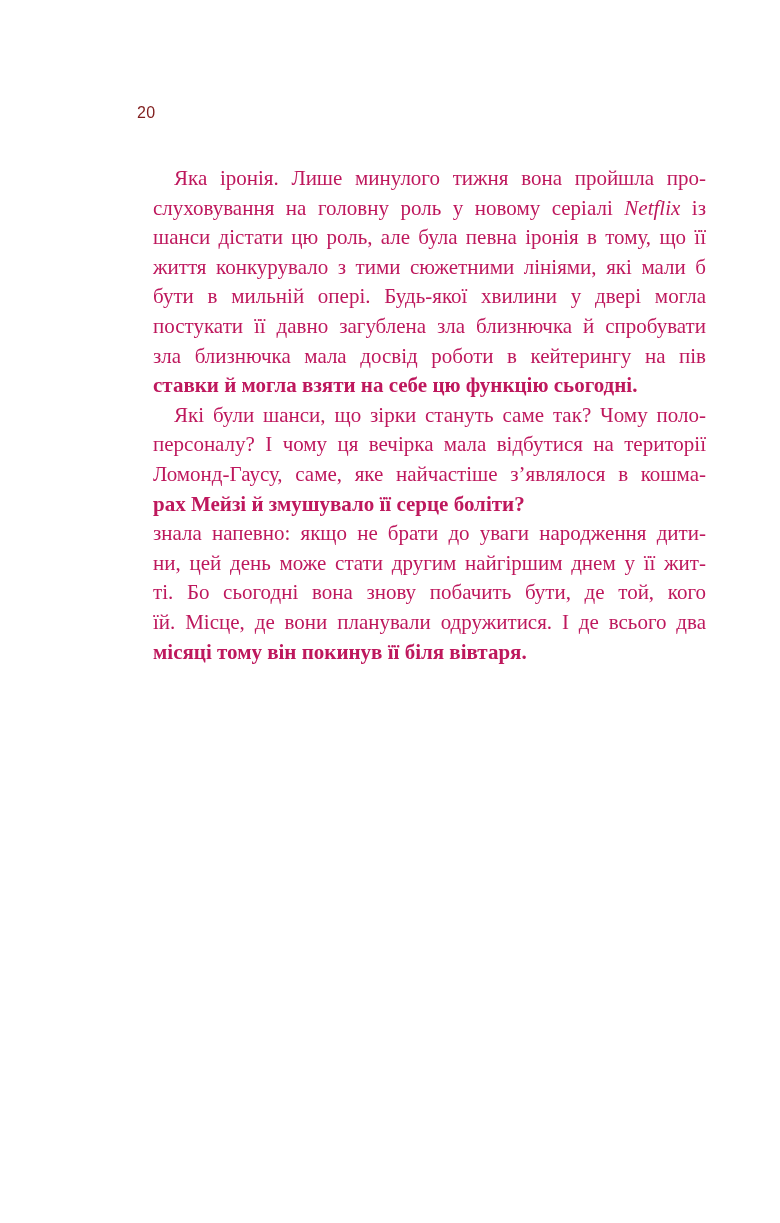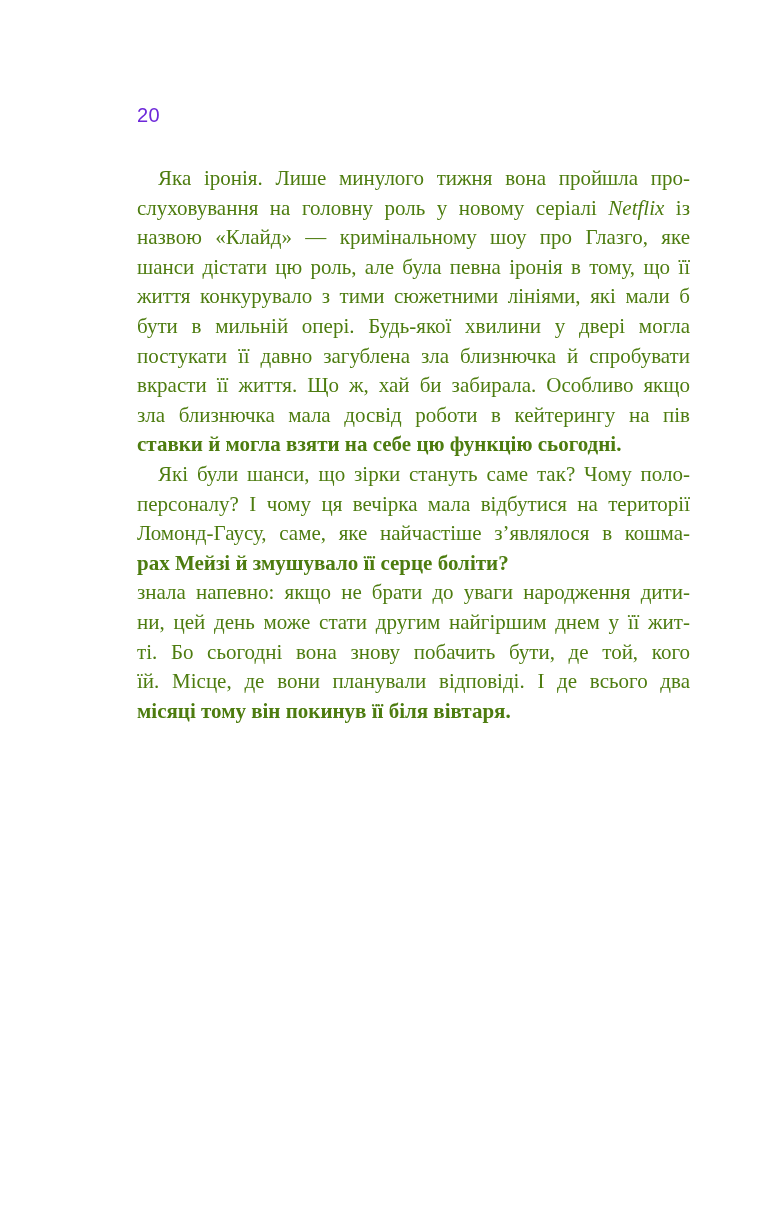--- a/index.html
+++ b/index.html
@@ -12,33 +12,33 @@
     width: 780px;
     height: 1223px;
     background: #ffffff;
     overflow: hidden;
   }
   .page-number {
     position: absolute;
     left: 137px;
     top: 104px;
     font-family: "Liberation Sans", "DejaVu Sans", sans-serif;
-    font-size: 20px;
-    color: #6d28d9;
+    font-size: 16px;
+    color: #7f1d1d;
     letter-spacing: 0.3px;
   }
   .page-text {
     position: absolute;
-    left: 137px;
+    left: 153px;
     top: 164px;
     width: 553px;
     font-family: "Liberation Serif", "DejaVu Serif", serif;
     font-size: 21px;
     line-height: 29.6px;
-    color: #4d7c0f;
+    color: #be185d;
   }
   .paragraph {
     margin: 0;
     padding: 0;
   }
   .line {
     text-align: justify;
     text-align-last: justify;
     height: 29.6px;
     overflow: visible;
@@ -58,36 +58,34 @@
 </style>
 </head>
 <body>
 
 <div class="page">
   <div class="page-number">20</div>
   <div class="page-text">
       <div class="paragraph">
         <div class="line first">Яка іронія. Лише минулого тижня вона пройшла про-</div>
         <div class="line">слуховування на головну роль у новому серіалі <i>Netflix</i> із</div>
-        <div class="line">назвою «Клайд» — кримінальному шоу про Глазго, яке</div>
         <div class="line">шанси дістати цю роль, але була певна іронія в тому, що її</div>
         <div class="line">життя конкурувало з тими сюжетними лініями, які мали б</div>
         <div class="line">бути в мильній опері. Будь-якої хвилини у двері могла</div>
         <div class="line">постукати її давно загублена зла близнючка й спробувати</div>
-        <div class="line">вкрасти її життя. Що ж, хай би забирала. Особливо якщо</div>
         <div class="line">зла близнючка мала досвід роботи в кейтерингу на пів</div>
         <div class="line last">ставки й могла взяти на себе цю функцію сьогодні.</div>
       </div>
       <div class="paragraph">
         <div class="line first">Які були шанси, що зірки стануть саме так? Чому поло-</div>
         <div class="line">персоналу? І чому ця вечірка мала відбутися на території</div>
         <div class="line">Ломонд-Гаусу, саме, яке найчастіше з’являлося в кошма-</div>
         <div class="line last">рах Мейзі й змушувало її серце боліти?</div>
       </div>
       <div class="paragraph">
         <div class="line">знала напевно: якщо не брати до уваги народження дити-</div>
         <div class="line">ни, цей день може стати другим найгіршим днем у її жит-</div>
         <div class="line">ті. Бо сьогодні вона знову побачить бути, де той, кого</div>
-        <div class="line">їй. Місце, де вони планували відповіді. І де всього два</div>
+        <div class="line">їй. Місце, де вони планували одружитися. І де всього два</div>
         <div class="line last">місяці тому він покинув її біля вівтаря.</div>
       </div>
     </div>
 </div>
 
 </body></html>

